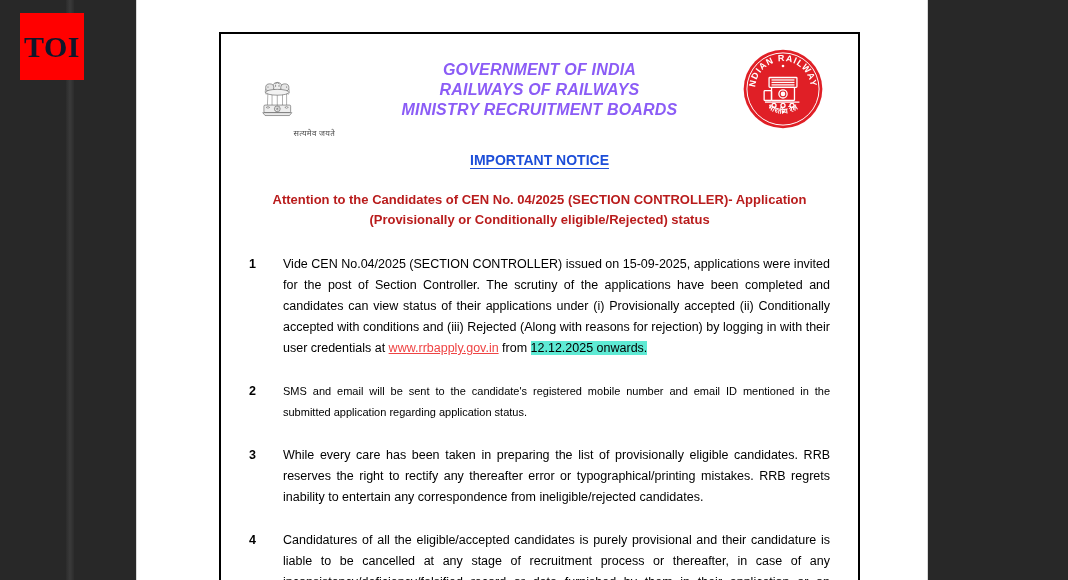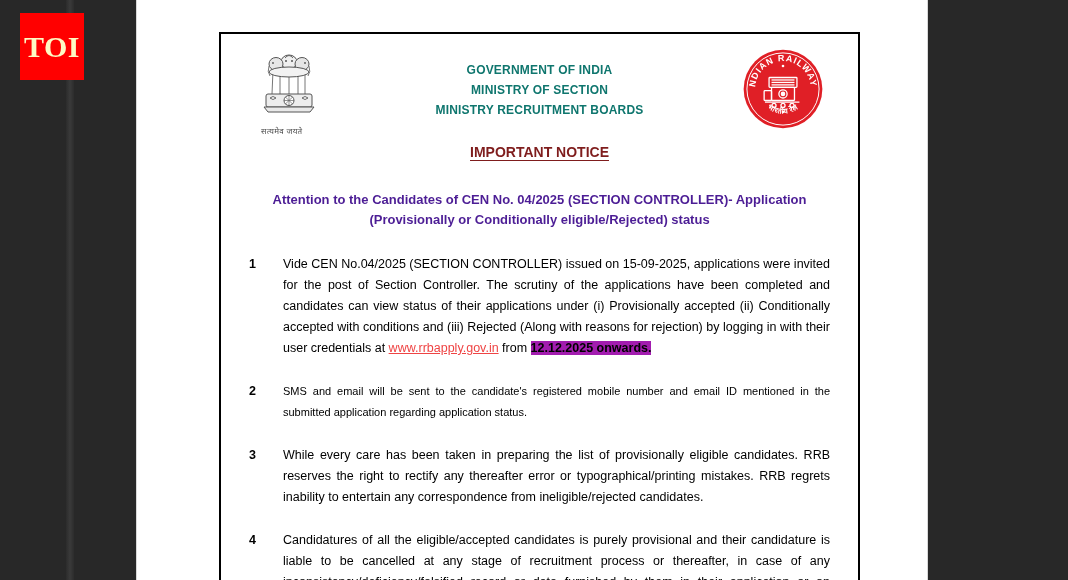--- a/index.html
+++ b/index.html
@@ -20,21 +20,21 @@
     position:absolute; left:66px; top:0; width:8px; height:580px;
     background:linear-gradient(to right,#2c2c2c,#3a3a3a,#2c2c2c);
   }
   .toi-logo {
     position:absolute; left:20px; top:13px;
     width:64px; height:67px;
     background:#ff0000;
     display:flex; align-items:center; justify-content:center;
   }
   .toi-logo span {
-    color:#fef9c3;
+    color:#0f172a;
     font-family:"Liberation Serif", serif;
     font-size:30px;
     font-weight:700;
     letter-spacing:0.5px;
     line-height:1;
   }
   
   .page {
     position:absolute; left:137px; top:0;
     width:790px; height:580px;
@@ -54,65 +54,67 @@
     padding:14px 28px 0 28px;
   }
   
   .doc-header {
     position:relative;
     height:96px;
   }
   .emblem {
     position:absolute; left:12px; top:2px;
     width:74px; height:88px;
-    display:flex; flex-direction:column; align-items:flex-start;
+    display:flex; flex-direction:row; align-items:flex-end;
   }
   .emblem svg { display:block; }
   .emblem-motto {
     font-family:"Liberation Serif", serif;
     font-size:8px;
     color:#4a4a4a;
     margin-top:1px;
     letter-spacing:0.3px;
     white-space:nowrap;
   }
   .header-text {
     position:absolute; left:0; right:0; top:12px;
     text-align:center;
   }
   .header-text div {
     font-family:"Liberation Sans", sans-serif;
     font-weight:700;
-    font-size:12px;
+    font-size:16px;
     letter-spacing:0.2px;
-    color:#0f766e;
+    color:#8b5cf6;
     line-height:20px;
+    font-style:italic;
   }
   .ir-logo {
     position:absolute; right:6px; top:0px;
     width:82px; height:82px;
   }
   .ir-logo svg { display:block; }
   
   .notice-title {
     text-align:center;
     font-weight:700;
     font-size:14px;
     text-decoration:underline;
     text-underline-offset:3px;
-    color:#7f1d1d;
+    margin-top:8px;
+    color:#1d4ed8;
   }
   .subject {
     text-align:center;
     font-weight:700;
     font-size:13px;
     line-height:20px;
-    margin-top:30px;
+    margin-top:22px;
     padding:0 4px;
-    color:#4c1d95;
+    color:#b91c1c;
   }
   
   .para {
     display:flex;
     margin-top:20px;
   }
   .para-num {
     flex:0 0 34px;
     font-weight:700;
     font-size:12.5px;
@@ -132,22 +134,22 @@
     font-family:Liberation Sans, sans-serif;
     font-size:11px;
   }
   .para.serif .para-num { font-weight:700; font-size:12.5px; font-family:"Liberation Sans", sans-serif; }
   .link {
     color:#ef4444;
     text-decoration:underline;
   }
   .bold { font-weight:400; }
   .hl {
-    background:#a21caf;
-    font-weight:700;
+    background:#5eead4;
+    font-weight:400;
   }
   #p1 { margin-top:24px; }
   #p2 { margin-top:22px; }
   #p3 { margin-top:22px; }
   #p4 { margin-top:22px; }
 </style>
 </head>
 <body>
 
 <div id="viewport">
@@ -194,21 +196,21 @@
                 <path d="M41 48 q3 -3 6 0 q-3 3 -6 0 Z" fill="#fff" stroke="#666"></path>
 
                 <path d="M3 57 L53 57 L49 62 L7 62 Z" fill="#e9e9e9" stroke="#555"></path>
               </g>
             </svg>
             <div class="emblem-motto">सत्यमेव जयते</div>
           </div>
 
           <div class="header-text">
             <div>GOVERNMENT OF INDIA</div>
-            <div>MINISTRY OF SECTION</div>
+            <div>RAILWAYS OF RAILWAYS</div>
             <div>MINISTRY RECRUITMENT BOARDS</div>
           </div>
 
           <div class="ir-logo">
             <svg width="82" height="82" viewBox="0 0 100 100" aria-hidden="true">
               <defs>
                 <path id="arcTop" d="M 16 50 A 34 34 0 0 1 84 50"></path>
                 <path id="arcBottom" d="M 20 50 A 30 30 0 0 0 80 50"></path>
               </defs>
               <circle cx="50" cy="50" r="48" fill="#e01f26"></circle>

